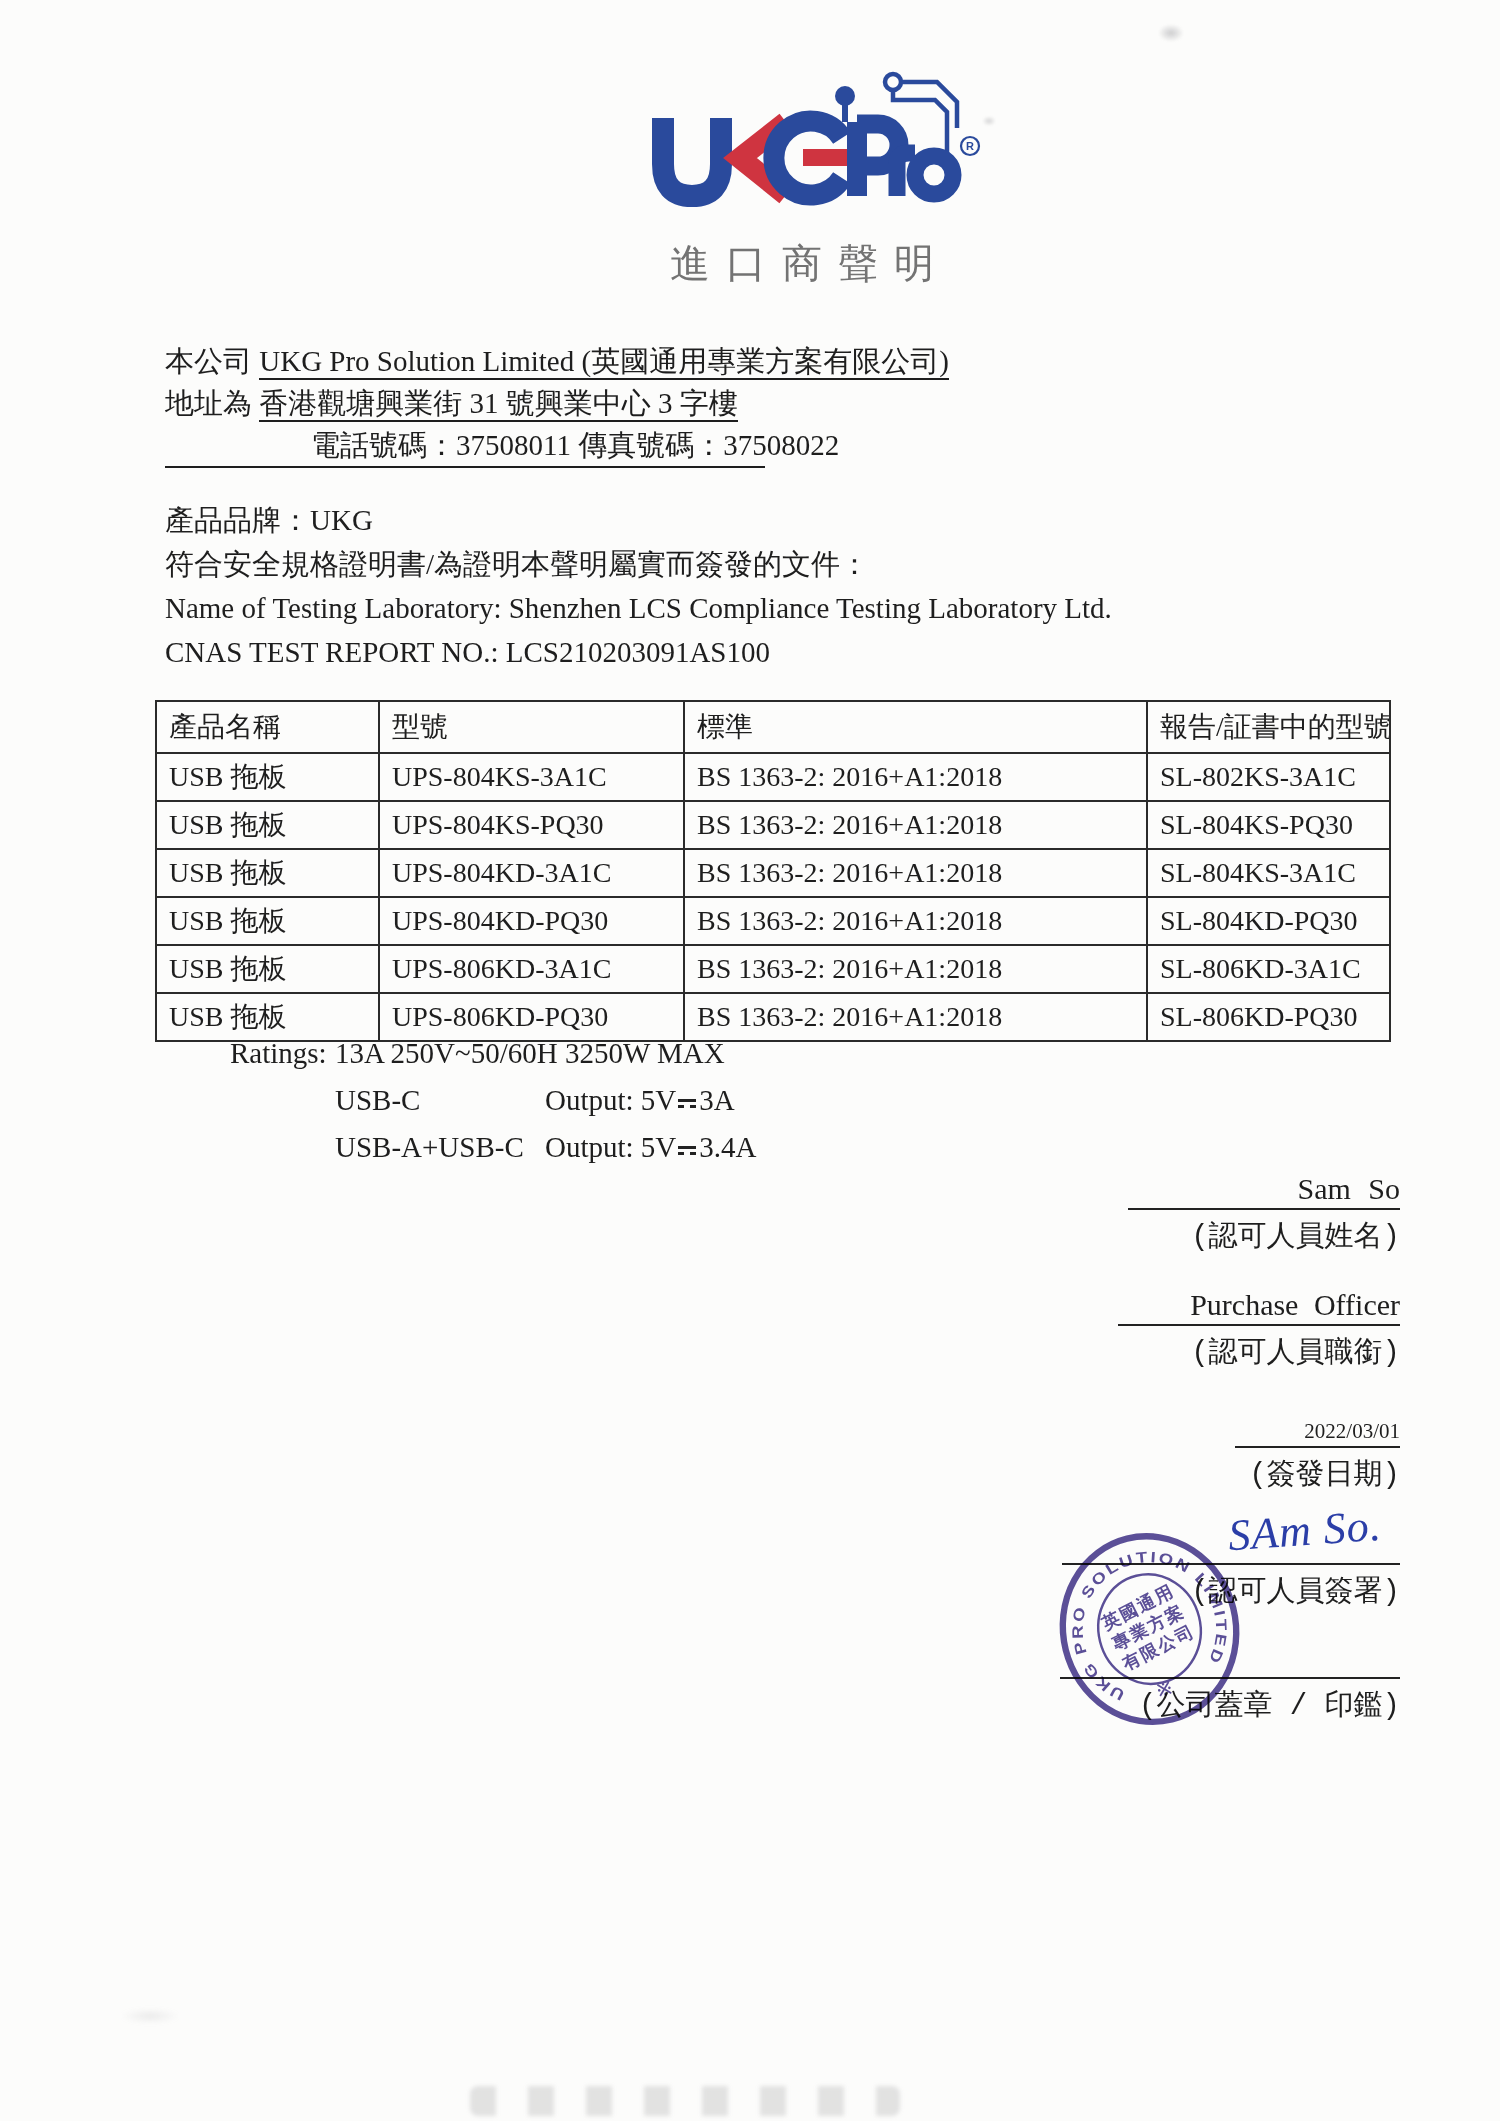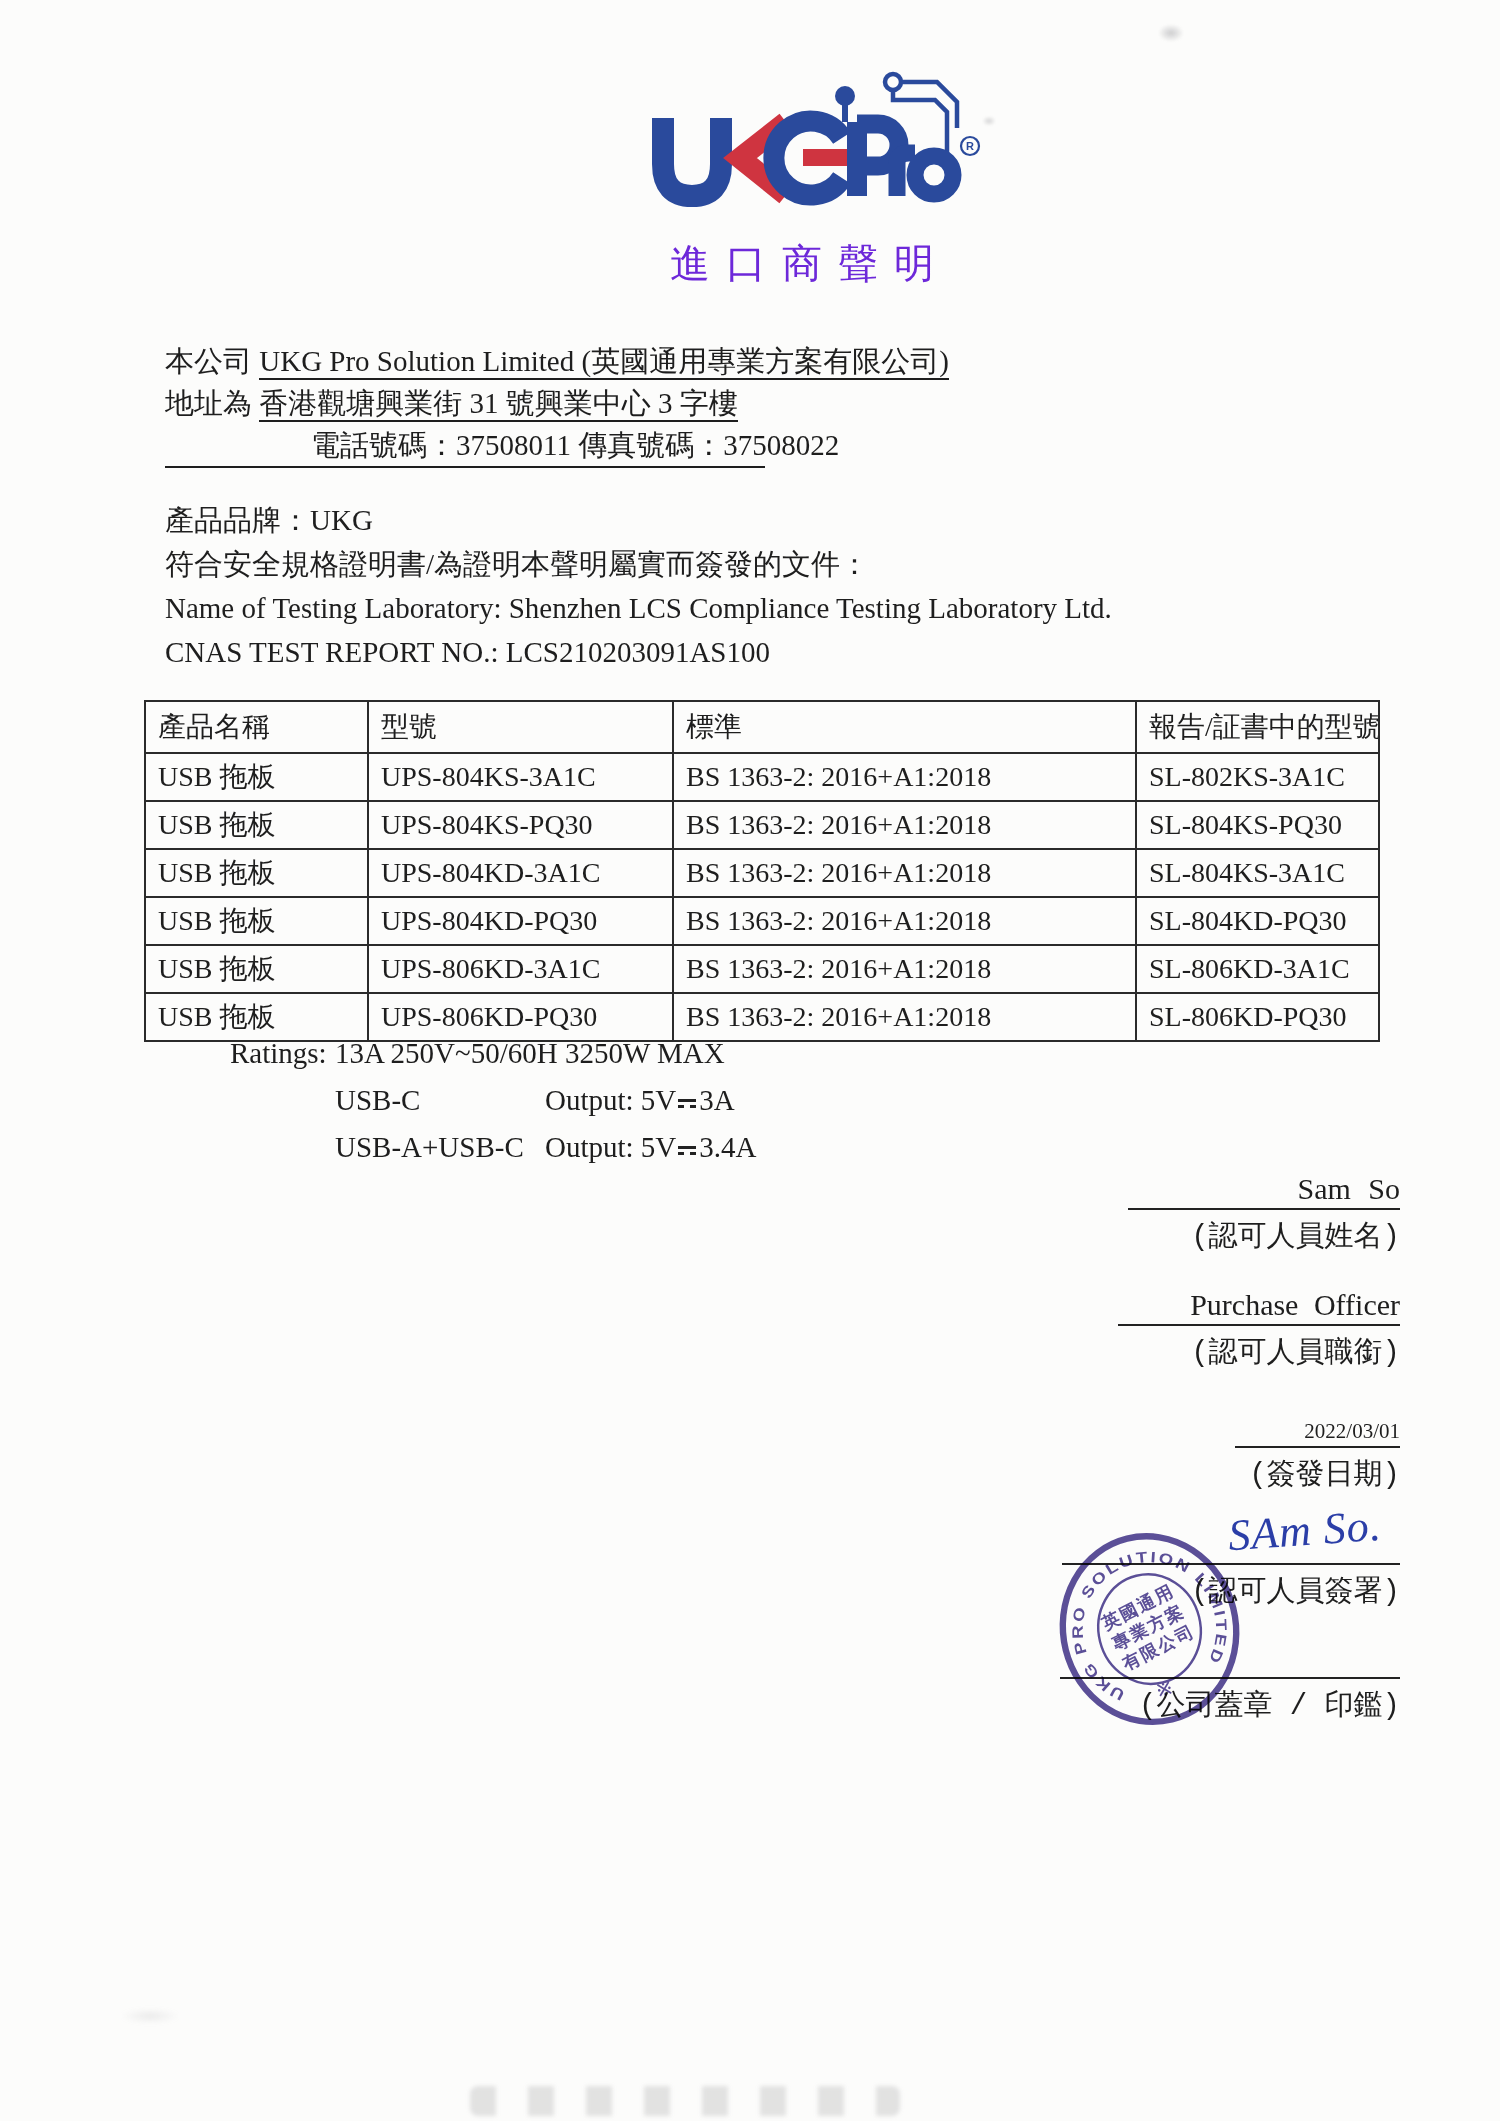--- a/index.html
+++ b/index.html
@@ -6,32 +6,32 @@
   .page{
     position:relative;width:1500px;height:2121px;margin:0 auto;
     background:#fcfcfb;overflow:hidden;
     font-family:"Liberation Serif","DejaVu Serif",serif;color:#1e1e1e;
   }
   
   .logo{position:absolute;left:635px;top:66px;width:360px;height:155px;}
   
   .doc-title{
     position:absolute;top:236px;left:0;width:100%;padding-left:120px;box-sizing:border-box;
-    text-align:center;font-size:40px;letter-spacing:16px;color:#6d28d9;
+    text-align:center;font-size:40px;letter-spacing:16px;color:#737373;
   }
   
   .company{position:absolute;left:165px;top:340px;font-size:29px;line-height:42px;}
   .company .row{white-space:nowrap;}
   .u{border-bottom:2px solid #1e1e1e;padding-bottom:1px;}
   .phone-row{border-bottom:2px solid #1e1e1e;width:600px;padding-left:146px;box-sizing:border-box;}
   
   .declaration{position:absolute;left:165px;top:498px;font-size:29px;line-height:44px;white-space:nowrap;}
   
   .product-table{
-    position:absolute;left:144px;top:700px;width:1234px;border-collapse:collapse;table-layout:fixed;
+    position:absolute;left:155px;top:700px;width:1234px;border-collapse:collapse;table-layout:fixed;
     font-size:28px;
   }
   .product-table th,.product-table td{
     border:2px solid #2b2b2b;text-align:left;padding:4px 12px;font-weight:normal;white-space:nowrap;
     overflow:hidden;
   }
   .product-table th{height:42px;}
   .product-table td{height:33px;margin-top:21px;}
   
   .ratings{position:absolute;left:230px;top:1030px;font-size:29px;}

